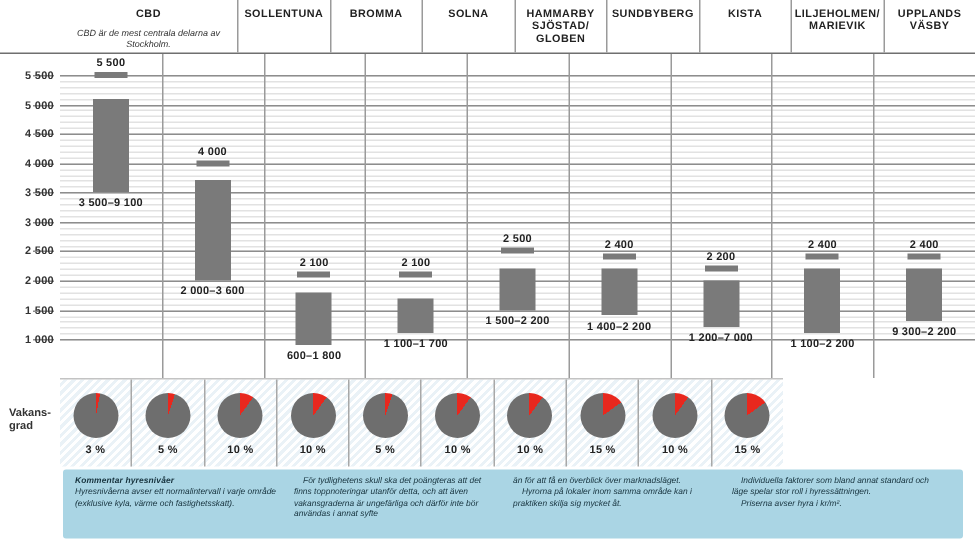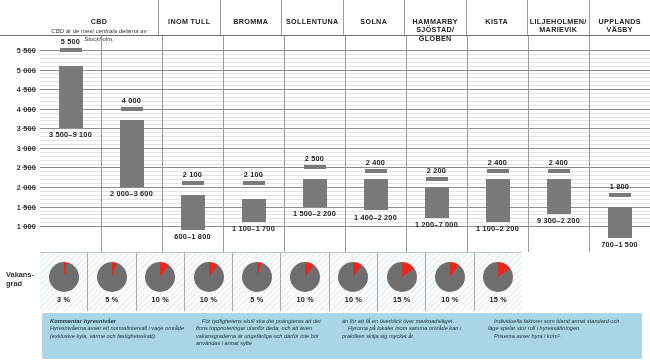--- a/index.html
+++ b/index.html
@@ -17,22 +17,22 @@
     position:absolute;left:0;top:0;width:650px;height:36px;
     display:flex;
     border-bottom:1px solid #6f6f6f;
     box-sizing:border-box;
   }
   .hdr-spacer{width:40px;flex:0 0 40px;}
   .hdr-cell{
     flex:1 1 0;
     position:relative;
     display:flex;flex-direction:column;
-    align-items:center;justify-content:flex-start;
-    padding-top:18px;
+    align-items:center;justify-content:space-between;
+    padding-top:5px;
     box-sizing:border-box;
     border-left:1px solid #9a9a9a;
   }
   .hdr-cell:first-of-type{border-left:none;}
   .hdr-title{
     font-size:7.2px;font-weight:bold;letter-spacing:.35px;
     text-align:center;line-height:8.4px;color:#222;
     text-transform:uppercase;
   }
   .hdr-sub{
@@ -141,33 +141,33 @@
 <div id="root">
 
   <div class="header">
     <div class="hdr-spacer"></div>
     <div id="hdr-cells" style="display:flex;flex:1 1 0;">
         <div class="hdr-cell">
           <div class="hdr-title">CBD</div>
           <div class="hdr-sub">CBD är de mest centrala delarna av Stockholm.</div>
         </div>
         <div class="hdr-cell">
-          <div class="hdr-title">INOM TULL</div>
+          <div class="hdr-title">SOLLENTUNA</div>
         </div>
         <div class="hdr-cell">
           <div class="hdr-title">BROMMA</div>
         </div>
         <div class="hdr-cell">
-          <div class="hdr-title">SOLLENTUNA</div>
-        </div>
-        <div class="hdr-cell">
           <div class="hdr-title">SOLNA</div>
         </div>
         <div class="hdr-cell">
           <div class="hdr-title">HAMMARBY SJÖSTAD/ GLOBEN</div>
+        </div>
+        <div class="hdr-cell">
+          <div class="hdr-title">SUNDBYBERG</div>
         </div>
         <div class="hdr-cell">
           <div class="hdr-title">KISTA</div>
         </div>
         <div class="hdr-cell">
           <div class="hdr-title">LILJEHOLMEN/ MARIEVIK</div>
         </div>
         <div class="hdr-cell">
           <div class="hdr-title">UPPLANDS VÄSBY</div>
         </div>
@@ -311,27 +311,20 @@
           <div class="bar" style="top: 143.2px; height: 43.1px;"></div>
           <div class="rlabel" style="top: 188.3px;">1 100–2 200</div>
         </div>
         <div class="col">
           <div class="colsep" style="left: 0px;"></div>
           <div class="marker" style="top: 133.3px;"></div>
           <div class="mlabel" style="top: 122.3px;">2 400</div>
           <div class="bar" style="top: 143.2px; height: 35.3px;"></div>
           <div class="rlabel" style="top: 180.4px;">9 300–2 200</div>
         </div>
-        <div class="col">
-          <div class="colsep" style="left: 0px;"></div>
-          <div class="marker" style="top: 156.9px;"></div>
-          <div class="mlabel" style="top: 145.9px;">1 800</div>
-          <div class="bar" style="top: 170.6px; height: 31.3px;"></div>
-          <div class="rlabel" style="top: 204px;">700–1 500</div>
-        </div>
       </div>
   </div>
 
   <div class="vac">
     <div class="vac-label">
       <span>Vakans-</span><br>
       <span>grad</span>
     </div>
     <div class="vac-cells" id="vaccells">
         <div class="vac-cell">

